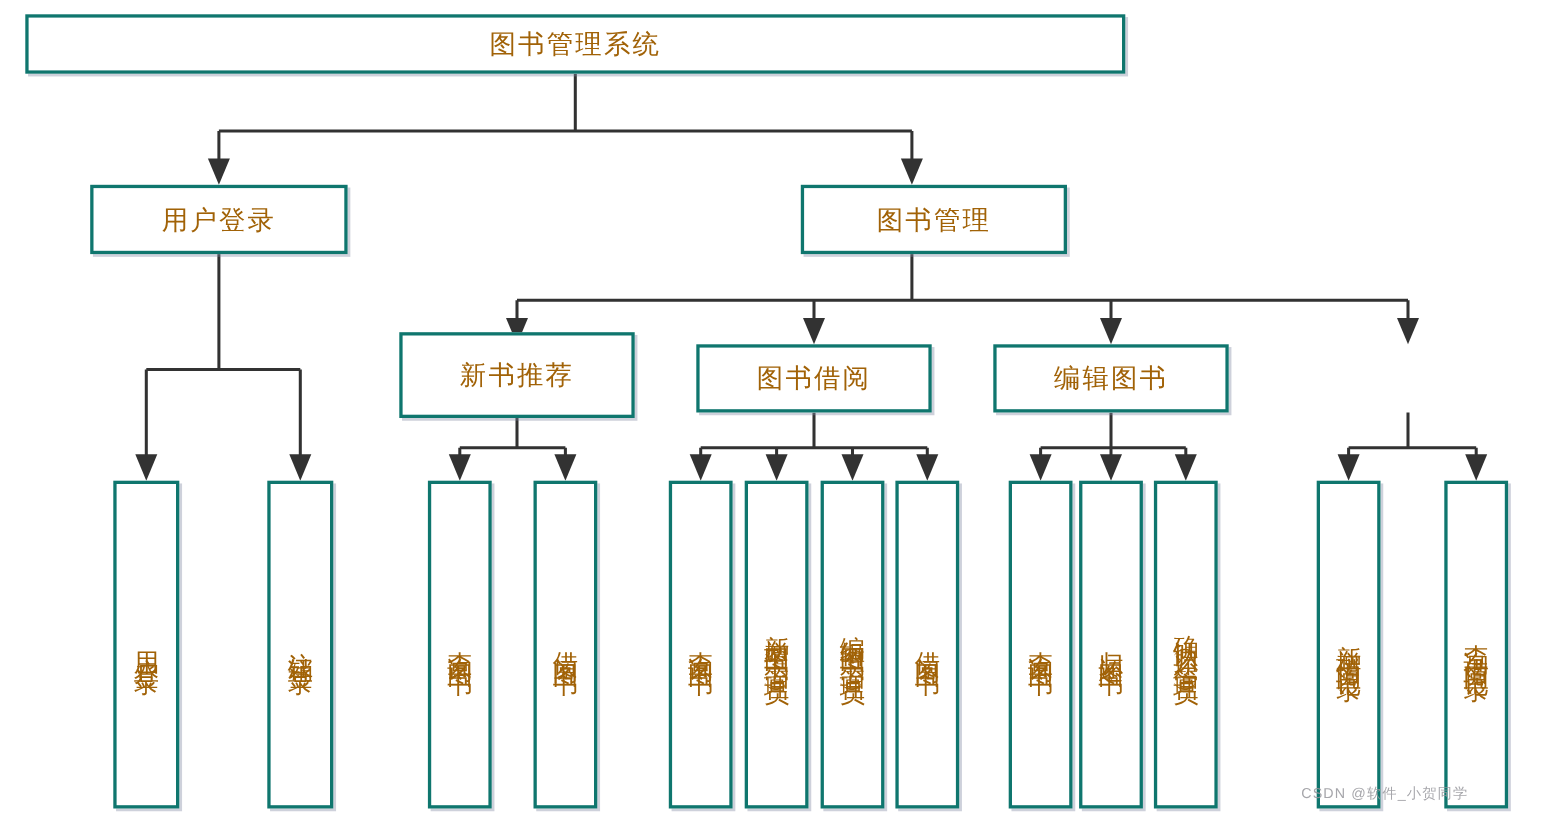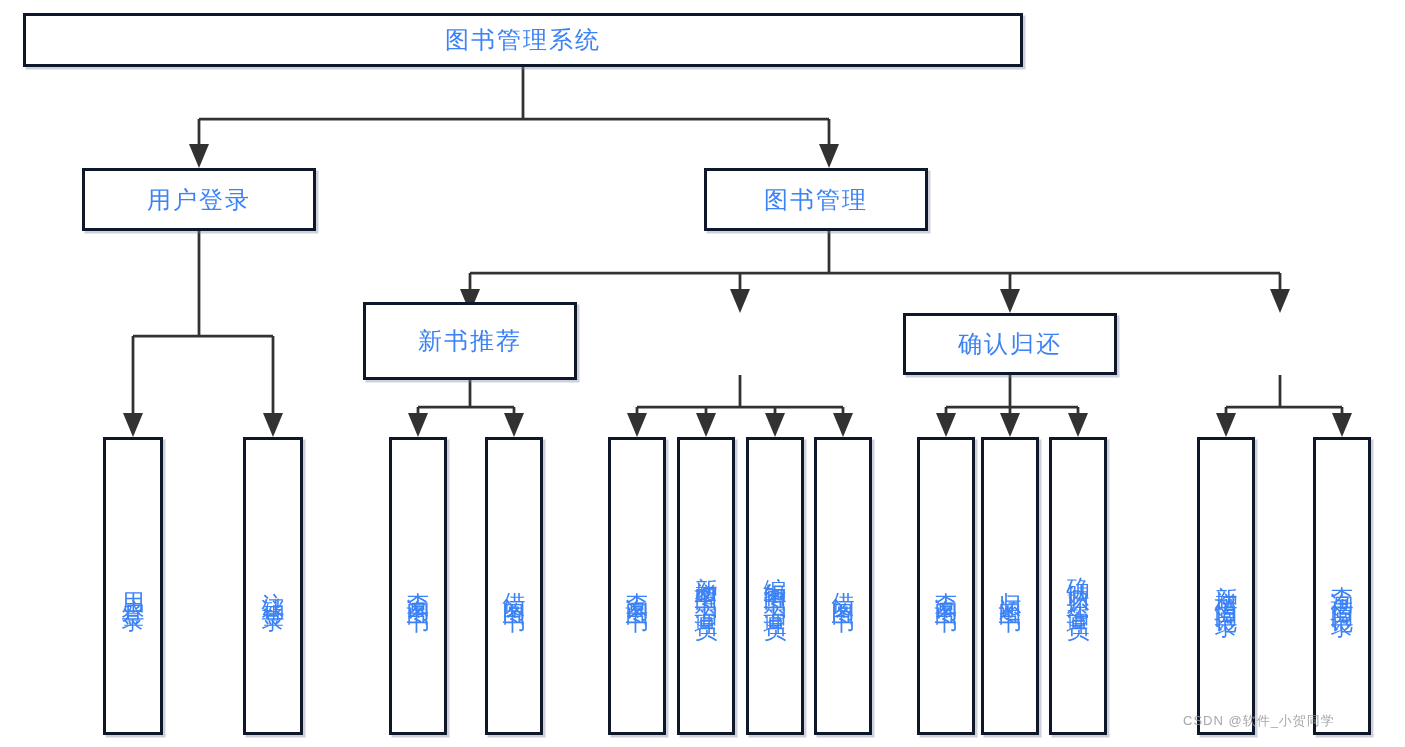--- a/index.html
+++ b/index.html
@@ -8,23 +8,23 @@
     width:1405px;height:747px;
     background:#ffffff;
     font-family:"Liberation Sans",sans-serif;
     overflow:hidden;
   }
   .connectors{position:absolute;left:0;top:0;width:1405px;height:747px;}
   .node{
     position:absolute;
     box-sizing:border-box;
     background:#ffffff;
-    border:3px solid #0f172a;
+    border:3px solid #0f766e;
     box-shadow:2.5px 2.5px 0 rgba(125,135,160,0.38);
-    color:#3b82f6;
+    color:#a16207;
     display:flex;align-items:center;justify-content:center;
   }
   .node.h{font-size:24px;letter-spacing:2px;white-space:nowrap;}
   .node.leaf{
     writing-mode:vertical-rl;
     text-orientation:mixed;
     font-size:23px;
     line-height:1;
     letter-spacing:6px;
   }
@@ -70,24 +70,25 @@
       <polygon points="1000,413 1020,413 1010,437"></polygon>
       <polygon points="1068,413 1088,413 1078,437"></polygon>
       <polygon points="1216,413 1236,413 1226,437"></polygon>
       <polygon points="1332,413 1352,413 1342,437"></polygon>
     </g>
   </svg>
 
   <div class="node h" style="left:23px;top:13px;width:1000px;height:54px">图书管理系统</div>
 
   <div class="node h" style="left:82px;top:168px;width:234px;height:63px">用户登录</div>
-  <div class="node h" style="left:704px;top:168px;width:224px;height:63px">图书管理</div>
+  <div class="node h" style="left:728px;top:168px;width:242px;height:63px">图书管理</div>
 
   <div class="node h" style="left:363px;top:302px;width:214px;height:78px">新书推荐</div>
-  <div class="node h" style="left:903px;top:313px;width:214px;height:62px">确认归还</div>
+  <div class="node h" style="left:633px;top:313px;width:214px;height:62px">图书借阅</div>
+  <div class="node h" style="left:903px;top:313px;width:214px;height:62px">编辑图书</div>
 
   <div class="node leaf" style="left:103px;top:437px;width:60px;height:298px">用户登录</div>
   <div class="node leaf" style="left:243px;top:437px;width:60px;height:298px">注销登录</div>
 
   <div class="node leaf" style="left:389px;top:437px;width:58px;height:298px">查询图书</div>
   <div class="node leaf" style="left:485px;top:437px;width:58px;height:298px">借阅图书</div>
 
   <div class="node leaf" style="left:608px;top:437px;width:58px;height:298px">查询图书</div>
   <div class="node leaf" style="left:677px;top:437px;width:58px;height:298px">新增图书（管理员）</div>
   <div class="node leaf" style="left:746px;top:437px;width:58px;height:298px">编辑图书（管理员）</div>

